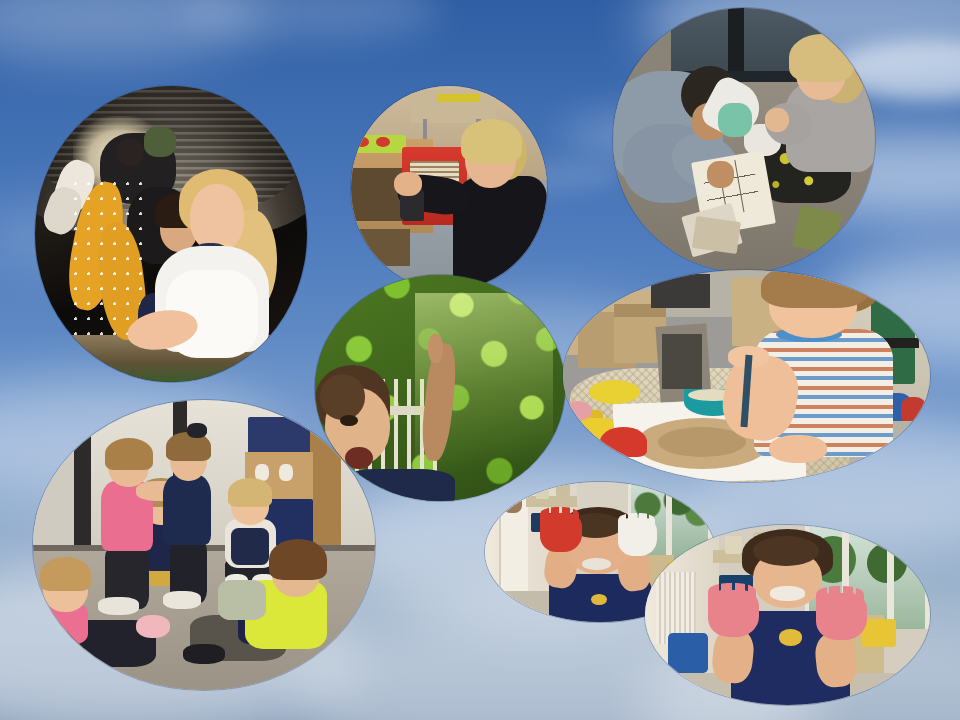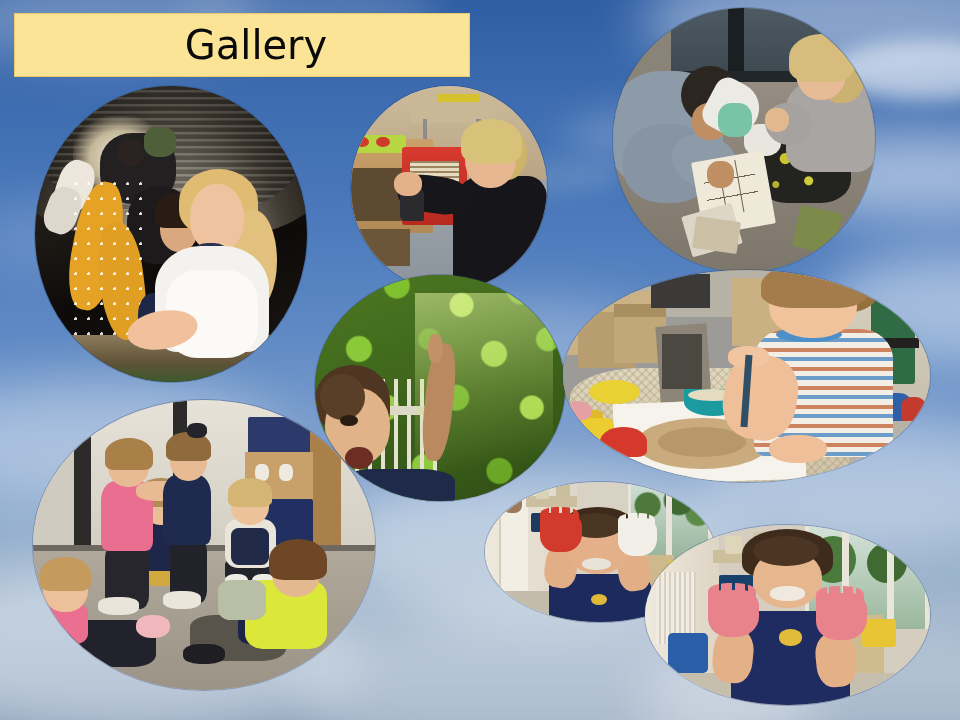--- a/index.html
+++ b/index.html
@@ -401,23 +401,20 @@
     <div class="cloud soft" style="left:-80px;  top:380px;  width:360px; height:120px; background:rgba(255,255,255,.34);"></div>
     <div class="cloud soft" style="left:330px;  top:470px;  width:420px; height:150px; background:rgba(255,255,255,.38);"></div>
     <div class="cloud soft" style="left:700px;  top:420px;  width:340px; height:130px; background:rgba(255,255,255,.34);"></div>
     <div class="cloud soft" style="left:-100px; top:560px;  width:460px; height:180px; background:rgba(255,255,255,.40);"></div>
     <div class="cloud soft" style="left:300px;  top:600px;  width:520px; height:190px; background:rgba(255,255,255,.34);"></div>
     <div class="cloud soft" style="left:640px;  top:620px;  width:460px; height:170px; background:rgba(255,255,255,.30);"></div>
     <div class="cloud hard" style="left:120px;  top:300px;  width:150px; height:34px;  background:rgba(255,255,255,.14);"></div>
     <div class="cloud hard" style="left:460px;  top:160px;  width:160px; height:34px;  background:rgba(255,255,255,.12);"></div>
   </div>
 
-  <div class="title-banner">
-    <span class="title-text">Gallery</span>
-  </div>
 
   <div class="photo" style="left:35px; top:86px; width:272px; height:296px;">
     <div class="scene">
       <div class="sp s1-bg"></div>
       <div class="sp s1-arc"></div>
       <div class="sp s1-ribs"></div>
       <div class="sp s1-light"></div>
       <div class="sp s1-floor"></div>
       <div class="sp s1-child-dark"></div>
       <div class="sp s1-green"></div>

